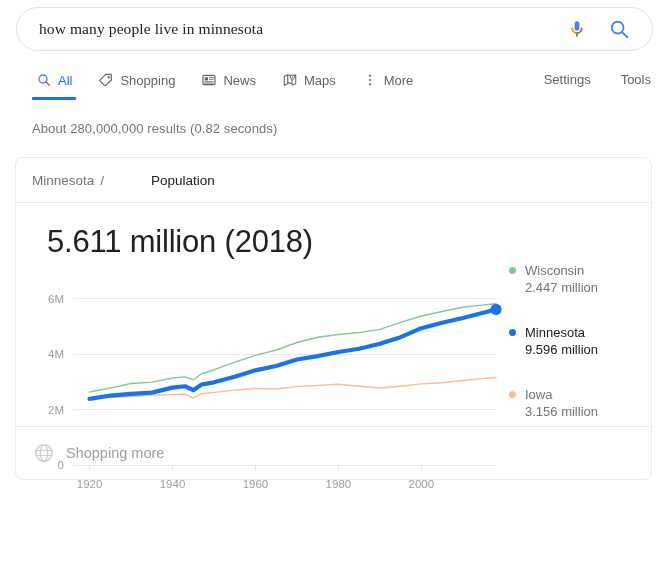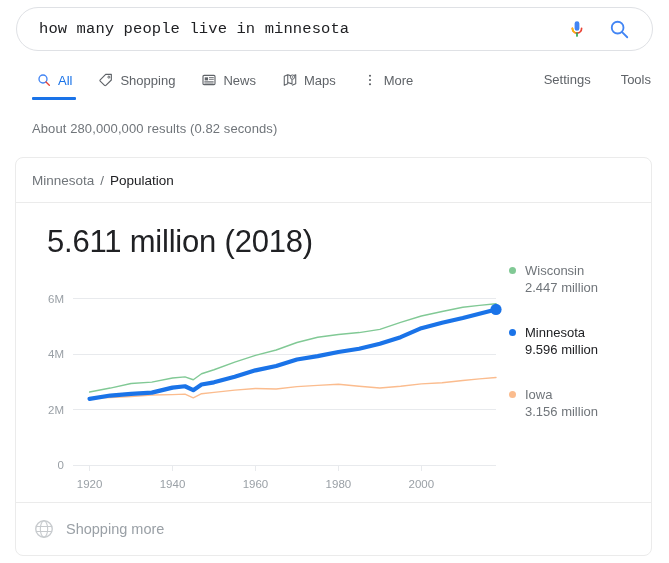--- a/index.html
+++ b/index.html
@@ -15,21 +15,21 @@
   
   .searchbar {
     position: absolute; left: 16px; top: 7px;
     width: 637px; height: 44px;
     border: 1px solid #dfe1e5; border-radius: 24px;
     background: #fff;
     display: flex; align-items: center;
   }
   .search-input {
     border: 0; outline: 0; background: transparent;
-    font-family: Liberation Mono, monospace;
+    font-family: Liberation Serif, serif;
     font-size: 15.5px; color: #202124;
     margin-left: 20px; width: 520px; height: 28px;
     letter-spacing: 0.1px;
   }
   .search-actions { margin-left: auto; display: flex; align-items: center; gap: 20px; padding-right: 22px; }
   .mic-icon { width: 22px; height: 24px; display: block; }
   .search-go-icon { width: 22px; height: 22px; display: block; }
 
   
   .navbar {
@@ -54,32 +54,32 @@
 
   
   .result-stats {
     position: absolute; left: 32px; top: 121px;
     font-size: 13px; color: #70757a; letter-spacing: 0.1px;
   }
 
   
   .card {
     position: absolute; left: 15px; top: 157px;
-    width: 637px; height: 399px;
+    width: 637px; height: 323px;
     border: 1px solid #ebebeb; border-radius: 8px;
     background: #fff;
   }
   .card-breadcrumb {
     height: 45px; display: flex; align-items: center;
     padding-left: 16px; border-bottom: 1px solid #ebebeb;
     font-size: 13.5px;
   }
   .crumb-1 { color: #70757a; cursor: pointer; }
   .crumb-sep { color: #70757a; margin: 0 6px; }
-  .crumb-2 { color: #202124; }
+  .crumb-2 { color: #202124; margin-left: 41px; }
 
   .card-title {
     position: absolute; left: 31px; top: 66px;
     font-size: 31px; font-weight: 400; color: #202124;
     letter-spacing: -0.2px;
   }
 
   
   .chart-wrap { position: absolute; left: 0; top: 108px; width: 637px; height: 235px; }
   .chart-svg { display: block; }

